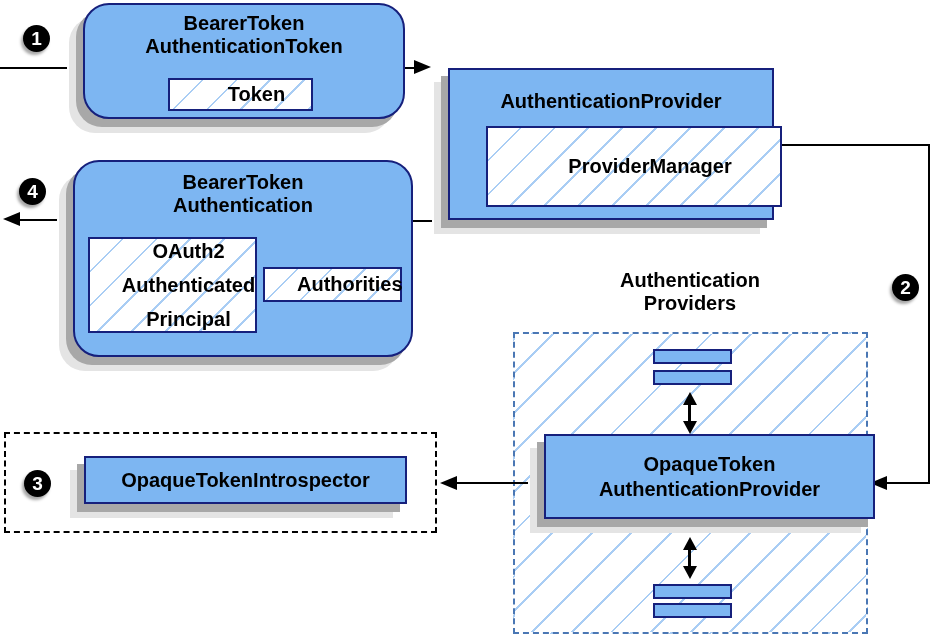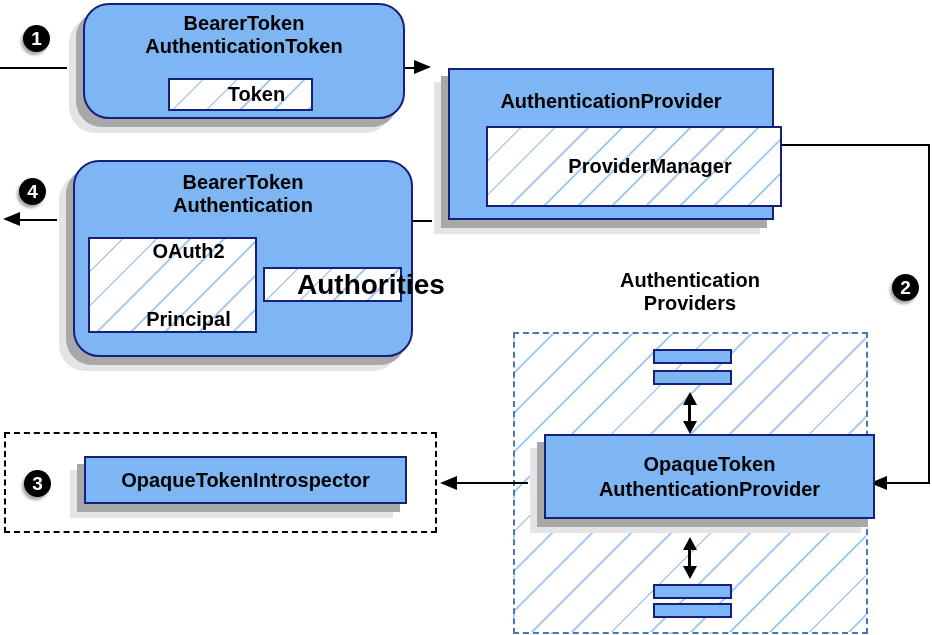--- a/index.html
+++ b/index.html
@@ -84,23 +84,24 @@
     <div class="inner flexcenter" style="left:36px;top:56px;width:296px;height:81px;font-size:20px;">ProviderManager</div>
   </div>
 
   <div class="hline" style="left:397px;top:220px;width:35px;"></div>
 
   <div class="box rounded shadowed" style="left:57px;top:160px;width:340px;height:197px;">
     <span class="title" style="margin-top:9px;">BearerToken</span>
     <span class="title">Authentication</span>
     <div class="inner flexcenter" style="left:13px;top:75px;width:169px;height:96px;font-size:20px;line-height:24px;justify-content:space-between;">
       <span>OAuth2</span>
+      <span>Authenticated</span>
       <span>Principal</span>
     </div>
-    <div class="inner" style="left:188px;top:105px;width:139px;height:35px;font-size:28px;line-height:31px;text-align:center;">Authorities</div>
+    <div class="inner" style="left:188px;top:105px;width:139px;height:35px;font-size:20px;line-height:31px;text-align:center;">Authorities</div>
   </div>
 
   <div class="hline" style="left:20px;top:219px;width:37px;"></div>
   <div class="arr-l" style="left:3px;top:212px;"></div>
 
   <div class="hline" style="left:758px;top:144px;width:172px;"></div>
   <div class="vline" style="left:928px;top:144px;height:340px;"></div>
   <div class="hline" style="left:887px;top:482px;width:43px;"></div>
   <div class="arr-l" style="left:870px;top:476px;"></div>
 

